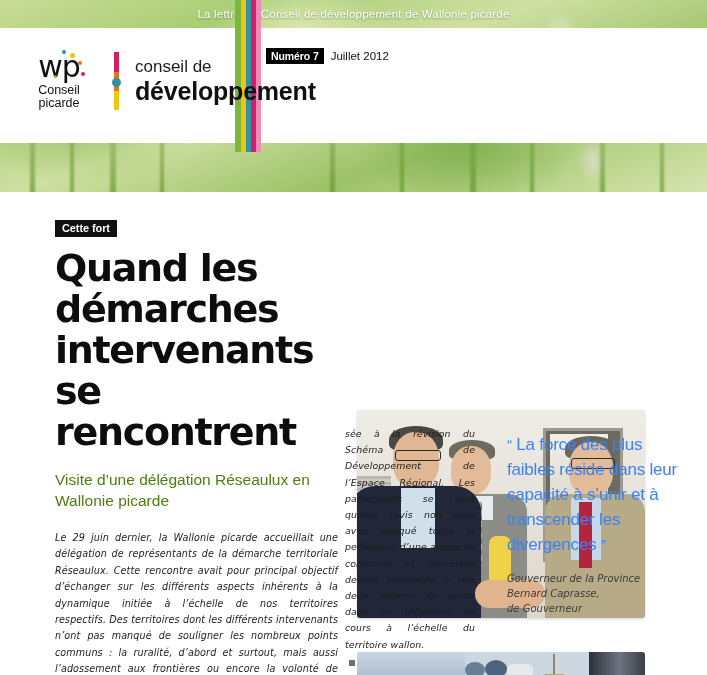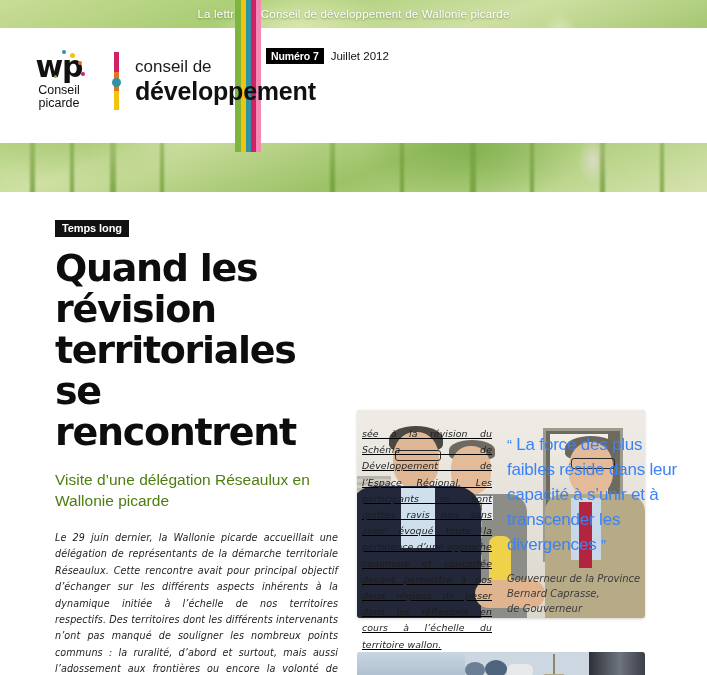--- a/index.html
+++ b/index.html
@@ -55,21 +55,21 @@
   .stripes i:nth-child(3){width:5px;background:#2f93a4;}
   .stripes i:nth-child(4){width:5px;background:#cf2068;}
   .stripes i:nth-child(5){width:5px;background:#f389b4;}
 
   
   .logo-wrap{position:absolute;left:16px;top:52px;z-index:6;display:flex;align-items:center;gap:0px;}
   .wp-logo{position:relative;width:86px;text-align:center;}
   .wp-mark{position:relative;height:30px;}
   .wp-mark .wp-text{
     font-family:"DejaVu Sans", sans-serif;
-    font-size:30px;font-weight:700;letter-spacing:-1px;color:#111;
+    font-size:30px;font-weight:400;letter-spacing:-1px;color:#111;
     line-height:30px;
   }
   .dot{position:absolute;border-radius:50%;}
   .d1{width:5px;height:5px;background:#f2c40d;left:54px;top:1px;}
   .d2{width:4px;height:4px;background:#e8721c;left:62px;top:9px;}
   .d3{width:4px;height:4px;background:#2f93a4;left:46px;top:-2px;}
   .d4{width:4px;height:4px;background:#cf2068;left:65px;top:20px;}
   .d5{width:3px;height:3px;background:#7db53f;left:38px;top:23px;}
   .wp-name{
     font-size:12.5px;line-height:13px;color:#111;font-weight:400;margin-top:2px;
@@ -114,21 +114,21 @@
   }
   .subhead{
     font-size:15.5px;line-height:21px;color:#4d7c0f;margin-top:16px;font-weight:400;
   }
   .body-text{
     margin-top:19px;font-size:9.6px;line-height:16.4px;color:#1d1d1d;
     text-align:justify;font-style:italic;letter-spacing:.1px;
     font-family:"DejaVu Sans", sans-serif;
   }
 
-  .col-mid{position:absolute;left:362px;top:234px;width:130px;text-decoration:underline;}
+  .col-mid{position:absolute;left:345px;top:234px;width:130px;}
   .col-mid .body-text{
     margin-top:0;font-size:9.4px;line-height:16.2px;text-align:justify;
   }
   .endmark{display:inline-block;width:6px;height:6px;background:#6f6f6f;margin-left:4px;vertical-align:middle;}
 
   
   .photo{
     position:absolute;left:357px;top:218px;width:288px;height:208px;
     border-radius:3px;overflow:hidden;
     box-shadow:0 1px 3px rgba(0,0,0,.18);
@@ -246,22 +246,22 @@
   <div class="masthead">
     <div class="issue-row">
       <span class="issue-badge">Numéro 7</span>
       <span class="issue-date">Juillet 2012</span>
     </div>
   </div>
 
   <div class="content">
 
     <div class="col-left">
-      <span class="tag">Temps long</span>
-      <div class="headline">Quand les révision territoriales se rencontrent</div>
+      <span class="tag">Cette fort</span>
+      <div class="headline">Quand les démarches intervenants se rencontrent</div>
       <div class="subhead">Visite d’une délégation Réseaulux en Wallonie picarde</div>
       <div class="body-text">Le 29 juin dernier, la Wallonie picarde accueillait une délégation de représentants de la démarche territoriale Réseaulux. Cette rencontre avait pour principal objectif d’échanger sur les différents aspects inhérents à la dynamique initiée à l’échelle de nos territoires respectifs. Des territoires dont les différents intervenants n’ont pas manqué de souligner les nombreux points communs : la ruralité, d’abord et surtout, mais aussi l’adossement aux frontières ou encore la volonté de travailler en réseau et de mutualiser les forces. Autant d’expressions communes à nos deux régions et qui sous-tendent la convergence d’analyse présente tout au long de cette journée. La matinée fut largement consacrée au focus sur le transfrontalier. La</div>
     </div>
 
     <div class="photo">
       <div class="ph-wall"></div>
       <div class="ph-blind"></div>
       <div class="ph-cab"></div>
       <div class="ph-door"></div>
       <div class="ph-doorin"></div>

